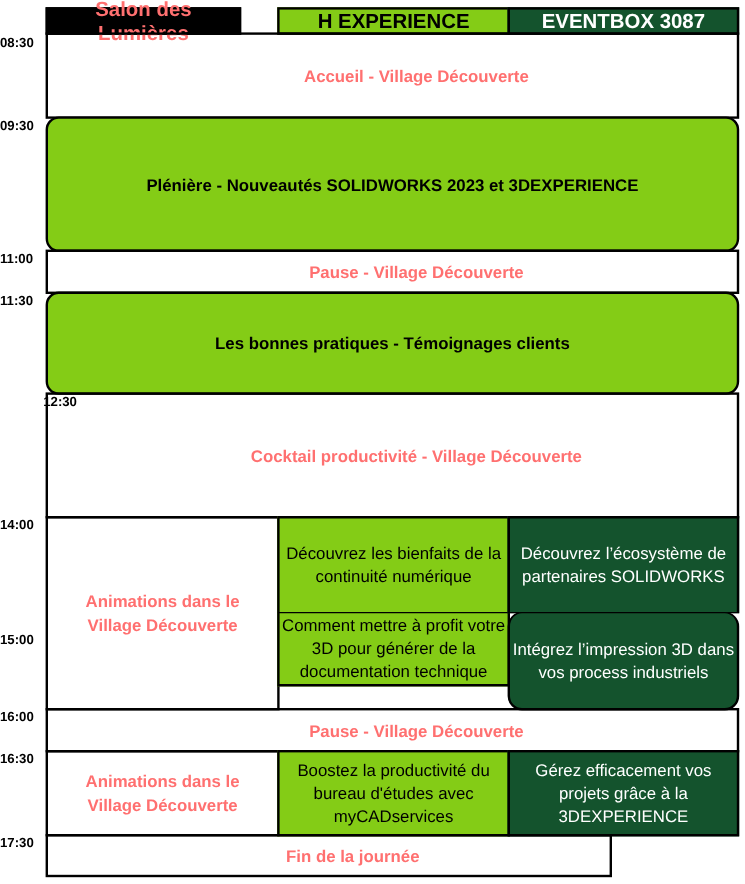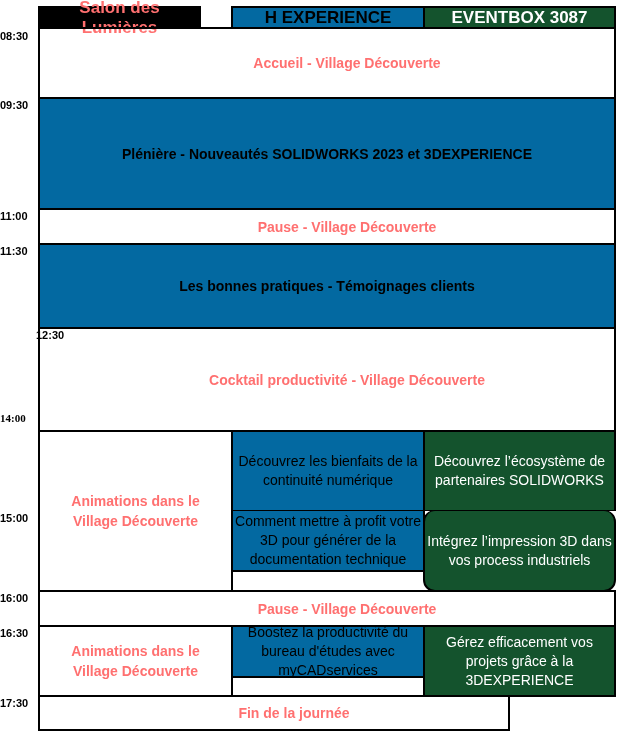--- a/index.html
+++ b/index.html
@@ -5,41 +5,41 @@
   html, body { margin: 0; padding: 0; background: #ffffff; }
   body { width: 621px; height: 737px; position: relative; overflow: hidden;
          font-family: "Liberation Sans", sans-serif; }
   .time { position: absolute; left: 0; width: 16px; text-align: right;
           font-size: 11px; font-weight: bold; color: #000; }
   .cell { position: absolute; box-sizing: border-box; display: flex;
           align-items: center; justify-content: center; text-align: center;
           border: 2px solid #000; }
   .hdr { font-weight: bold; font-size: 17px; }
   .pink-text { color: #ff7070; font-weight: bold; font-size: 14px; padding-left: 40px; }
-  .black-bold { color: #000; font-weight: bold; font-size: 14px; }
-  .grey { background: #0369a1; }
+  .black-bold { color: #000; font-weight: bold; font-size: 14px; border-radius: 11px; }
+  .grey { background: #84cc16; }
   .red { background: #14532d; }
   .session { font-size: 14px; line-height: 19px; padding: 0 2px; }
   .session.dark { color: #000; }
   .session.light { color: #ffffff; }
 </style>
 </head>
 <body>
 
 <div class="cell hdr" style="left:38px; top:6px; width:163px; height:23px; color:#ff7070; background:#000000;">Salon des Lumières</div>
 <div class="cell hdr grey" style="left:231px; top:6px; width:194px; height:23px; color:#000;">H EXPERIENCE</div>
 <div class="cell hdr red" style="left:423px; top:6px; width:193px; height:23px; color:#fff;">EVENTBOX 3087</div>
 
 <div class="time" style="top:30px;">08:30</div>
 <div class="time" style="top:99px;">09:30</div>
 <div class="time" style="top:210px;">11:00</div>
 <div class="time" style="top:245px;">11:30</div>
 <div class="time" style="top:329px;margin-left:36px;">12:30</div>
-<div class="time" style="top:412px;font-family:Liberation Serif, serif;">14:00</div>
-<div class="time" style="top:512px;text-align:right;">15:00</div>
+<div class="time" style="top:432px;">14:00</div>
+<div class="time" style="top:528px;text-align:right;">15:00</div>
 <div class="time" style="top:592px;">16:00</div>
 <div class="time" style="top:627px;">16:30</div>
 <div class="time" style="top:697px;">17:30</div>
 
 <div class="cell pink-text" style="left:38px; top:27px; width:578px; height:72px;">Accueil - Village Découverte</div>
 
 <div class="cell black-bold grey" style="left:38px; top:97px; width:578px; height:113px;">Plénière - Nouveautés SOLIDWORKS 2023 et 3DEXPERIENCE</div>
 
 <div class="cell pink-text" style="left:38px; top:208px; width:578px; height:37px;">Pause - Village Découverte</div>
 
@@ -49,16 +49,16 @@
 
 <div class="cell pink-text" style="left:38px; top:430px; width:195px; height:162px; line-height:20px; padding:0 20px;">Animations dans le Village Découverte</div>
 <div class="cell grey session dark" style="left:231px; top:430px; width:194px; height:81px; border-bottom-width:1px;">Découvrez les bienfaits de la continuité numérique</div>
 <div class="cell grey session dark" style="left:231px; top:510px; width:194px; height:62px; border-top-width:1px;">Comment mettre à profit votre 3D pour générer de la documentation technique</div>
 <div class="cell red session light" style="left:423px; top:430px; width:193px; height:81px; border-bottom-width:1px;">Découvrez l’écosystème de partenaires SOLIDWORKS</div>
 <div class="cell red session light" style="left:423px; top:510px; width:193px; height:82px; border-top-width:1px;border-radius:12px;">Intégrez l’impression 3D dans vos process industriels</div>
 
 <div class="cell pink-text" style="left:38px; top:590px; width:578px; height:37px;">Pause - Village Découverte</div>
 
 <div class="cell pink-text" style="left:38px; top:625px; width:195px; height:72px; line-height:20px; padding:0 20px;">Animations dans le Village Découverte</div>
-<div class="cell grey session dark" style="left:231px; top:625px; width:194px; height:53px; padding:0 8px;">Boostez la productivité du bureau d'études avec myCADservices</div>
+<div class="cell grey session dark" style="left:231px; top:625px; width:194px; height:72px; padding:0 8px;">Boostez la productivité du bureau d'études avec myCADservices</div>
 <div class="cell red session light" style="left:423px; top:625px; width:193px; height:72px; padding:0 20px;">Gérez efficacement vos projets grâce à la 3DEXPERIENCE</div>
 
 <div class="cell pink-text" style="left:38px; top:695px; width:472px; height:36px;">Fin de la journée</div>
 
 </body></html>

